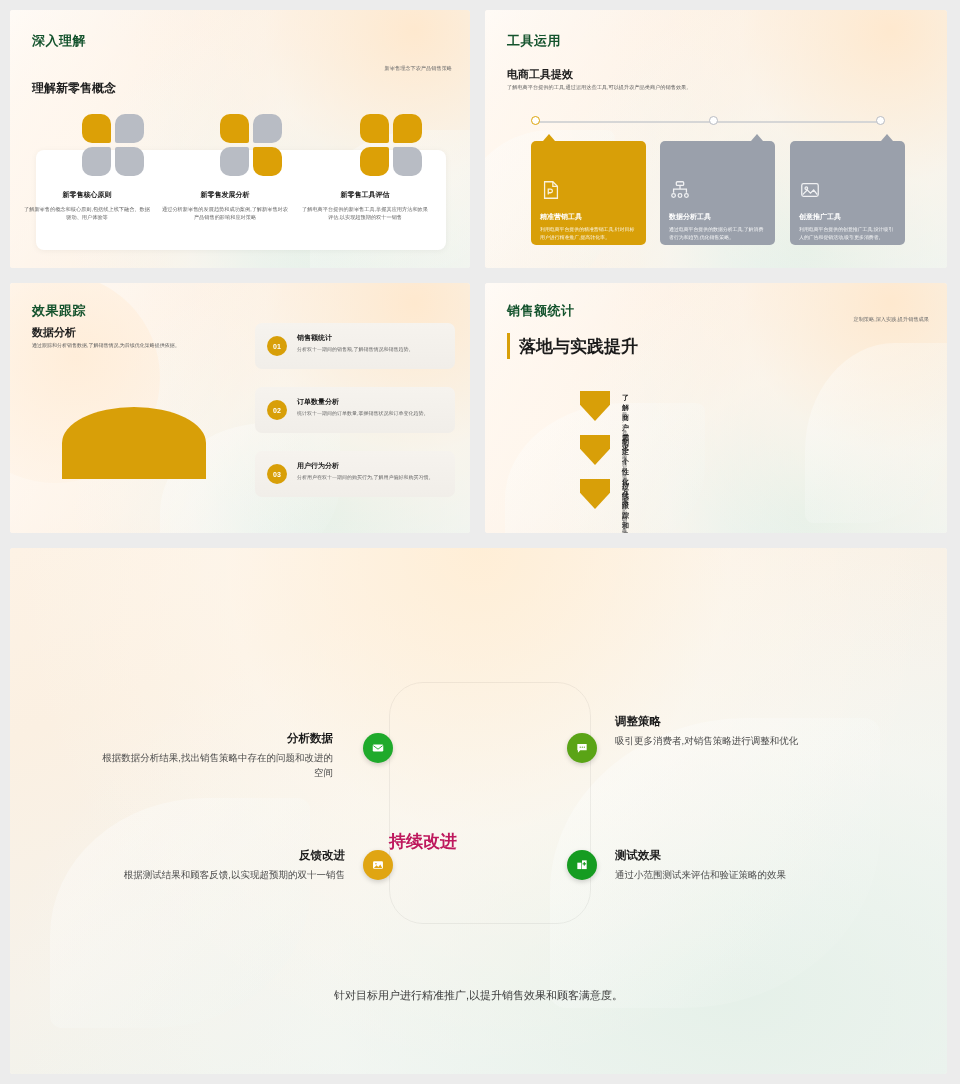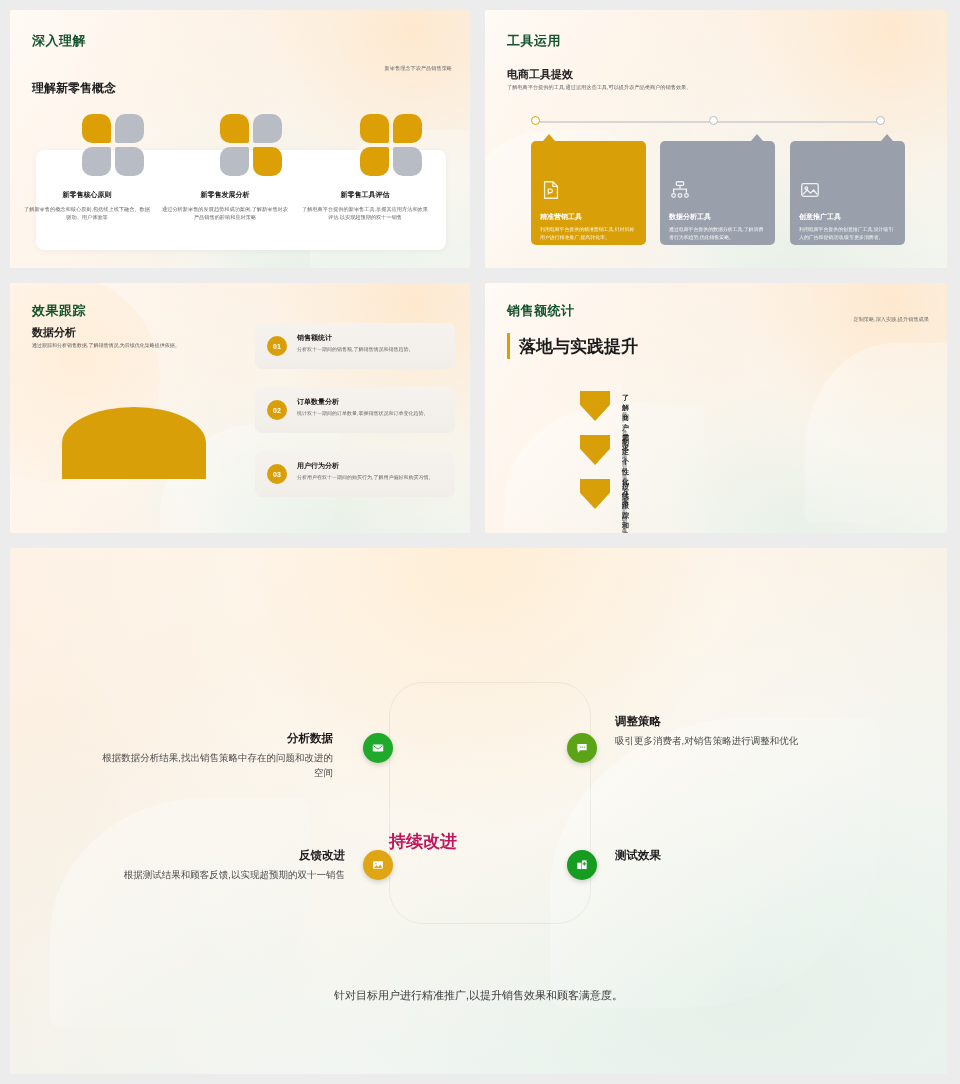--- a/index.html
+++ b/index.html
@@ -395,18 +395,19 @@
     <div class="node" style="left:557px;top:302px;background:#169c21;">
       <svg viewBox="0 0 24 24">
         <rect x="4" y="8" width="7" height="11" fill="#fff"></rect>
           <rect x="12" y="4" width="8" height="15" fill="#fff"></rect>
         <rect x="15" y="7" width="2" height="6" fill="#169c21"></rect>
           <rect x="13" y="9" width="6" height="2" fill="#169c21"></rect>
       </svg>
     </div>
     <div class="node-label right" style="left:605px;top:300px;width:280px;">
       <h4>测试效果</h4>
+      <p>通过小范围测试来评估和验证策略的效果</p>
     </div>
 
     <div class="footer-note" style="top:440px;">针对目标用户进行精准推广,以提升销售效果和顾客满意度。</div>
   </div>
 
 </div>
 
 </body></html>

